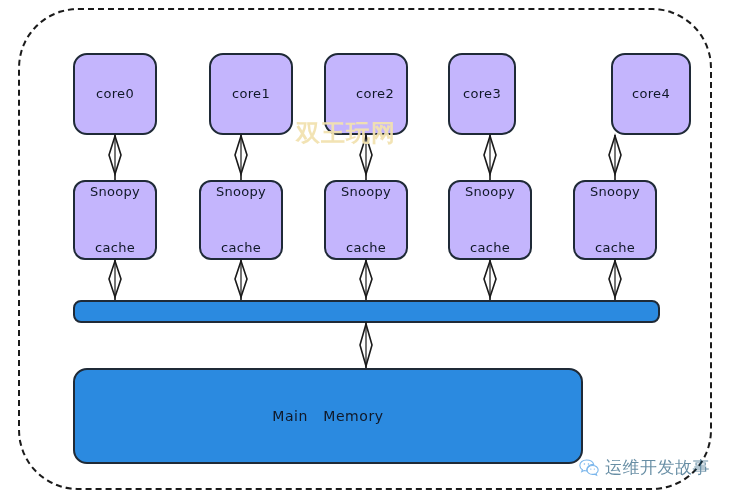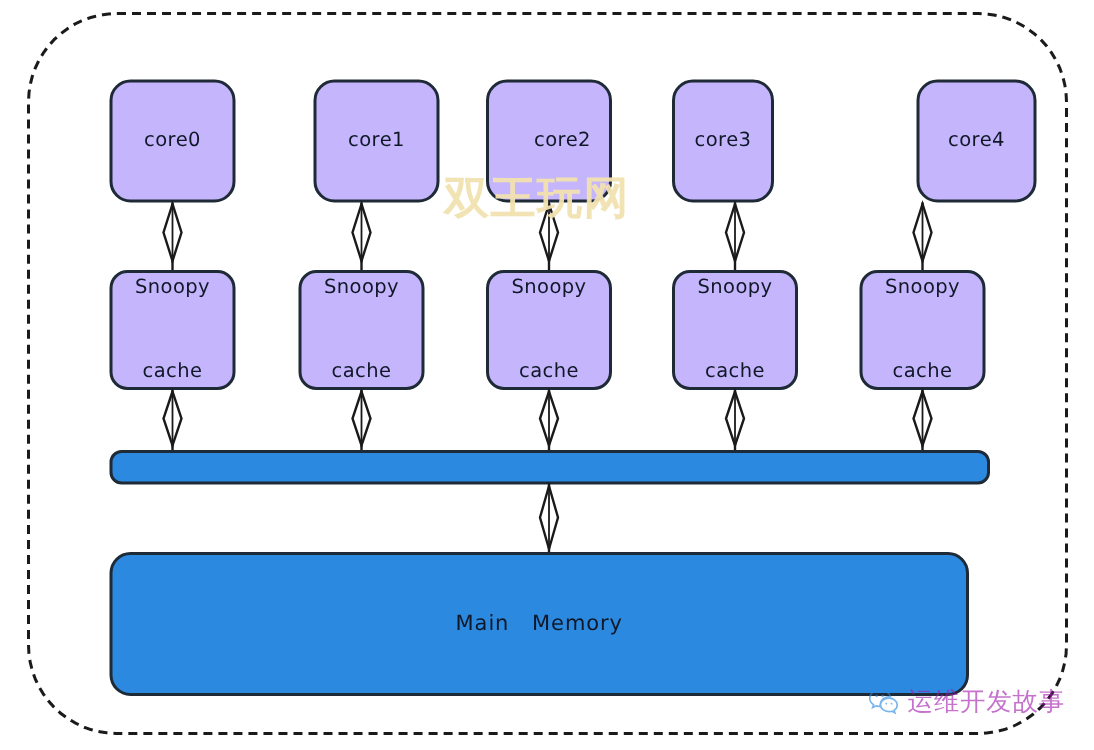--- a/index.html
+++ b/index.html
@@ -93,21 +93,21 @@
     overflow: visible;
   }
   
   .wm-center {
     position: absolute;
     left: 296px;
     top: 116px;
     width: 120px;
     height: 34px;
     color: #f2e2b0;
-    font-size: 30px;
+    font-size: 24px;
     font-weight: bold;
     letter-spacing: 1px;
     line-height: 34px;
     white-space: nowrap;
     opacity: 0.95;
     user-select: none;
     pointer-events: none;
   }
   .wm-brand {
     position: absolute;
@@ -120,21 +120,21 @@
     user-select: none;
     pointer-events: none;
   }
   .wm-brand .wechat-icon {
     width: 22px;
     height: 22px;
     flex: 0 0 auto;
   }
   .wm-brand .wm-text {
     font-size: 17px;
-    color: #a21caf;
+    color: #0c4a6e;
     letter-spacing: 0.5px;
     white-space: nowrap;
   }
 </style>
 </head>
 <body>
 
 <div id="canvas">
 
   <div class="enclosure"></div>
@@ -251,21 +251,21 @@
   <div class="bus" style="left:73px; top:300px; width:587px; height:23px;"></div>
 
   <div class="connector" style="left:356px; top:322px; width:20px; height:47px;">
     <svg width="20" height="47" viewBox="0 0 20 47">
       <line x1="10" y1="0" x2="10" y2="47" stroke="#1a1a1a" stroke-width="1.6"></line>
       <path d="M10 2 L4 23 L10 44 L16 23 Z" fill="#ffffff" stroke="#1a1a1a" stroke-width="1.6"></path>
       <line x1="10" y1="2" x2="10" y2="44" stroke="#1a1a1a" stroke-width="1.2"></line>
     </svg>
   </div>
 
-  <div class="memory" style="left:73px; top:368px; width:573px; height:96px;">
+  <div class="memory" style="left:73px; top:368px; width:510px; height:96px;">
     <span>Main   Memory</span>
   </div>
 
   <div class="wm-center">双王玩网</div>
 
   <div class="wm-brand">
     <span class="wechat-icon">
       <svg viewBox="0 0 24 24" width="22" height="22" aria-hidden="true">
         <path d="M9.3 3.2C5.3 3.2 2 5.9 2 9.2c0 1.9 1.1 3.6 2.8 4.7l-.7 2.2 2.5-1.3c.8.2 1.7.4 2.7.4h.5c-.1-.4-.2-.9-.2-1.3 0-3.2 3.1-5.8 7-5.8h.5C16.4 5.2 13.2 3.2 9.3 3.2z" fill="none" stroke="#2b8ae0" stroke-width="1.2"></path>
         <circle cx="7" cy="7.6" r="0.85" fill="#2b8ae0"></circle>

